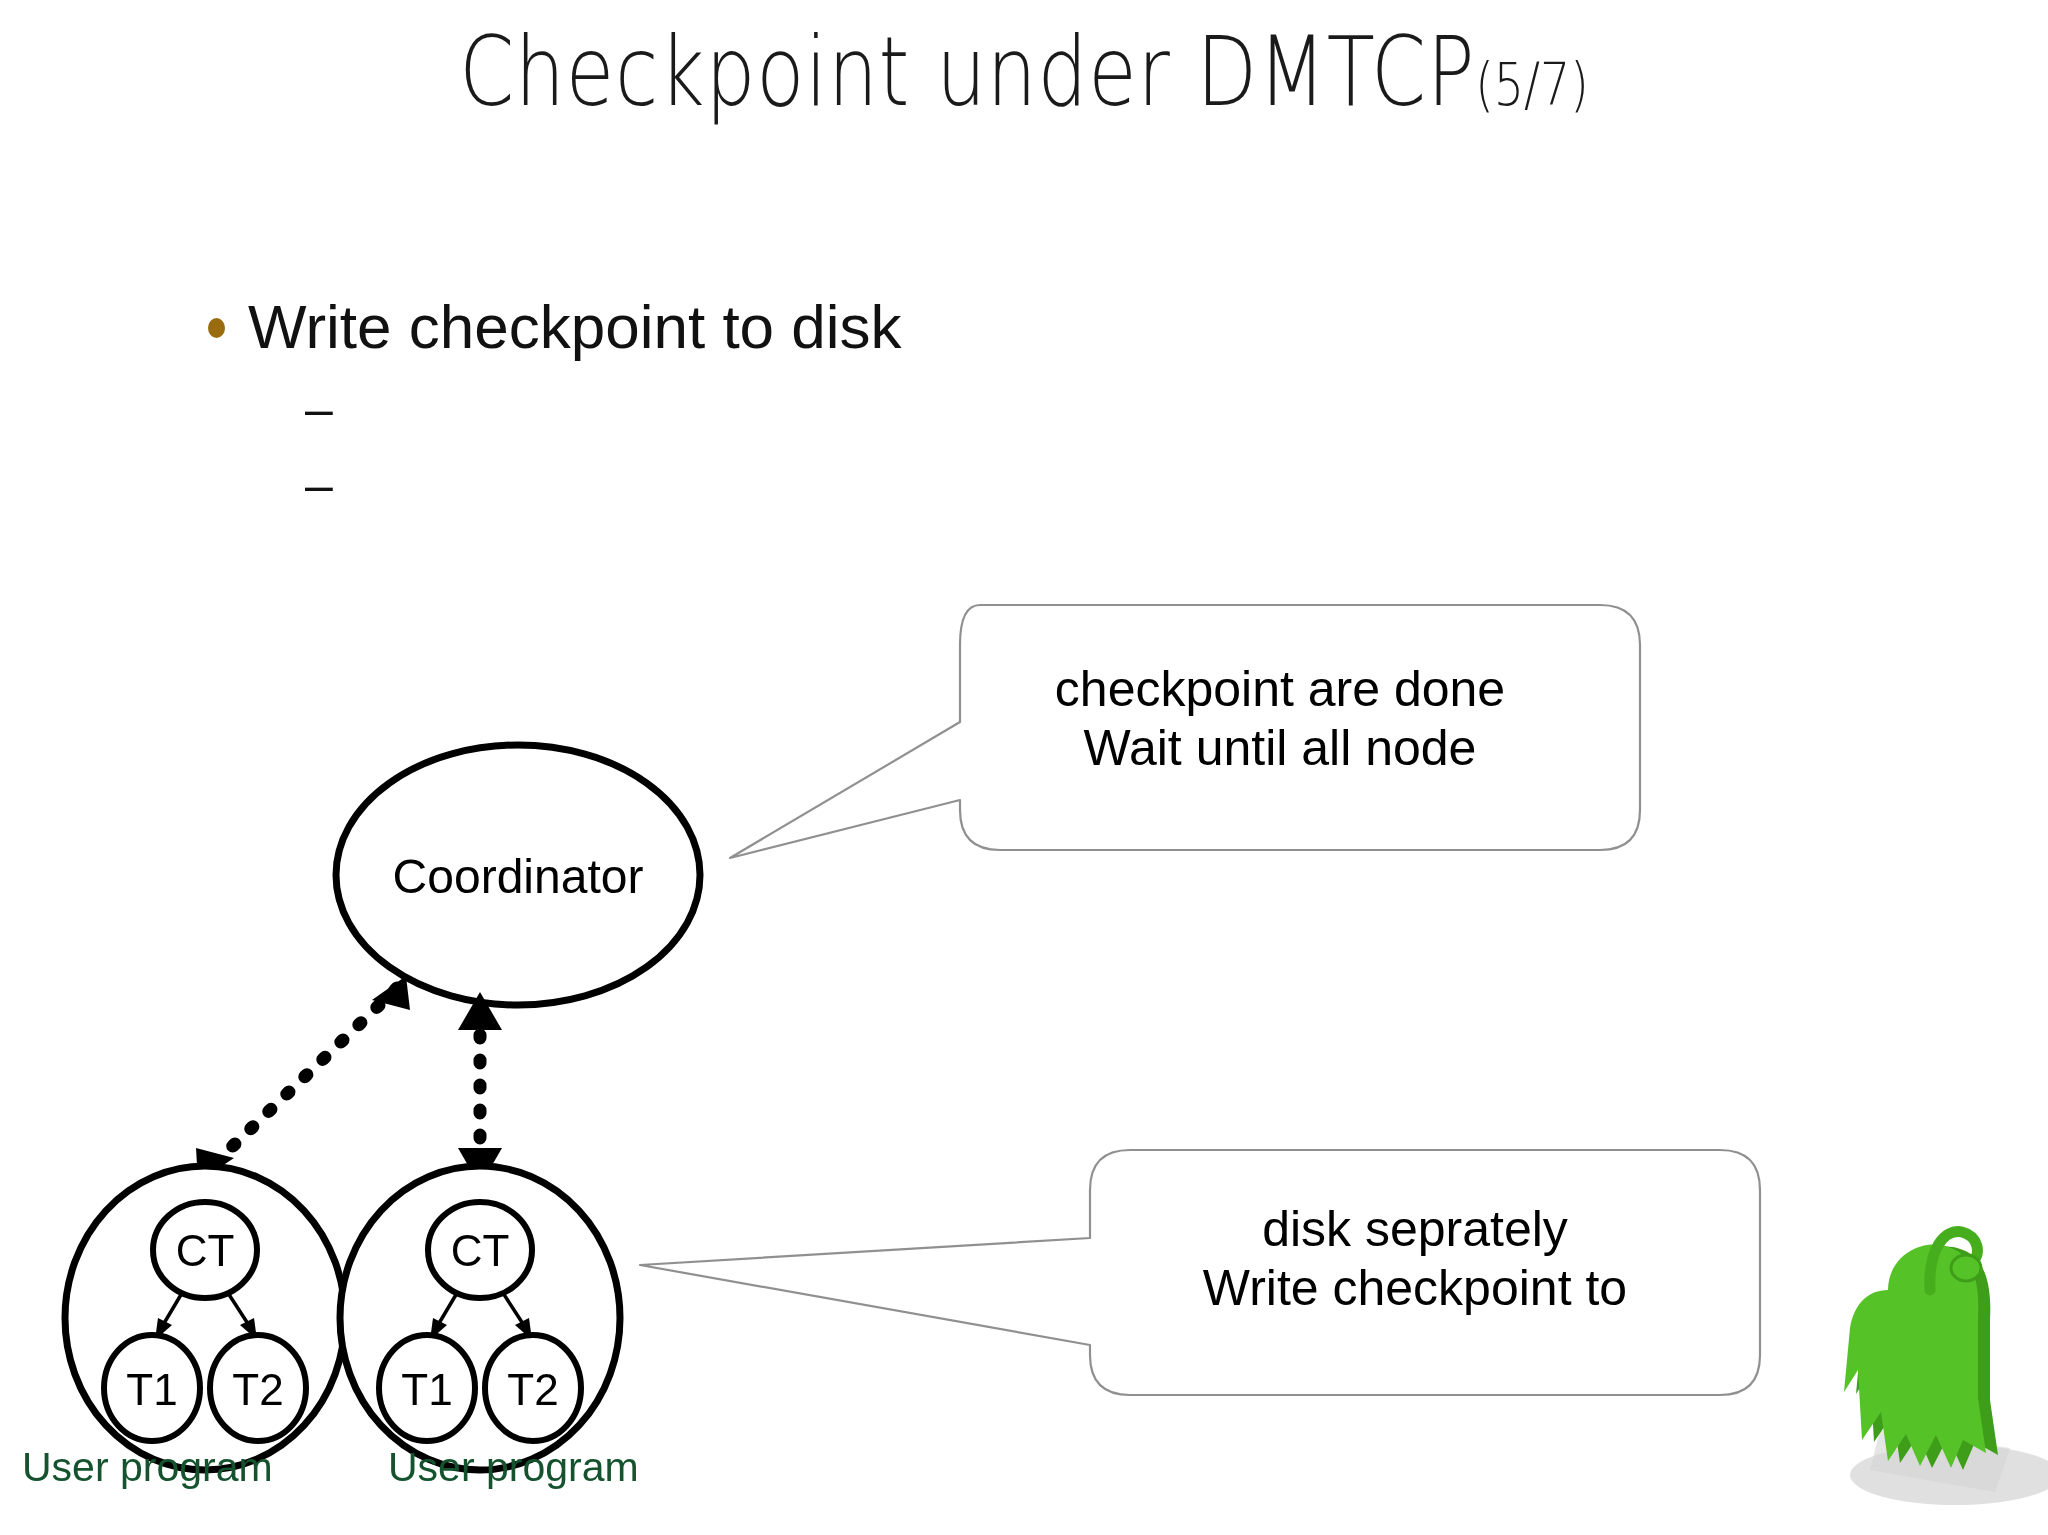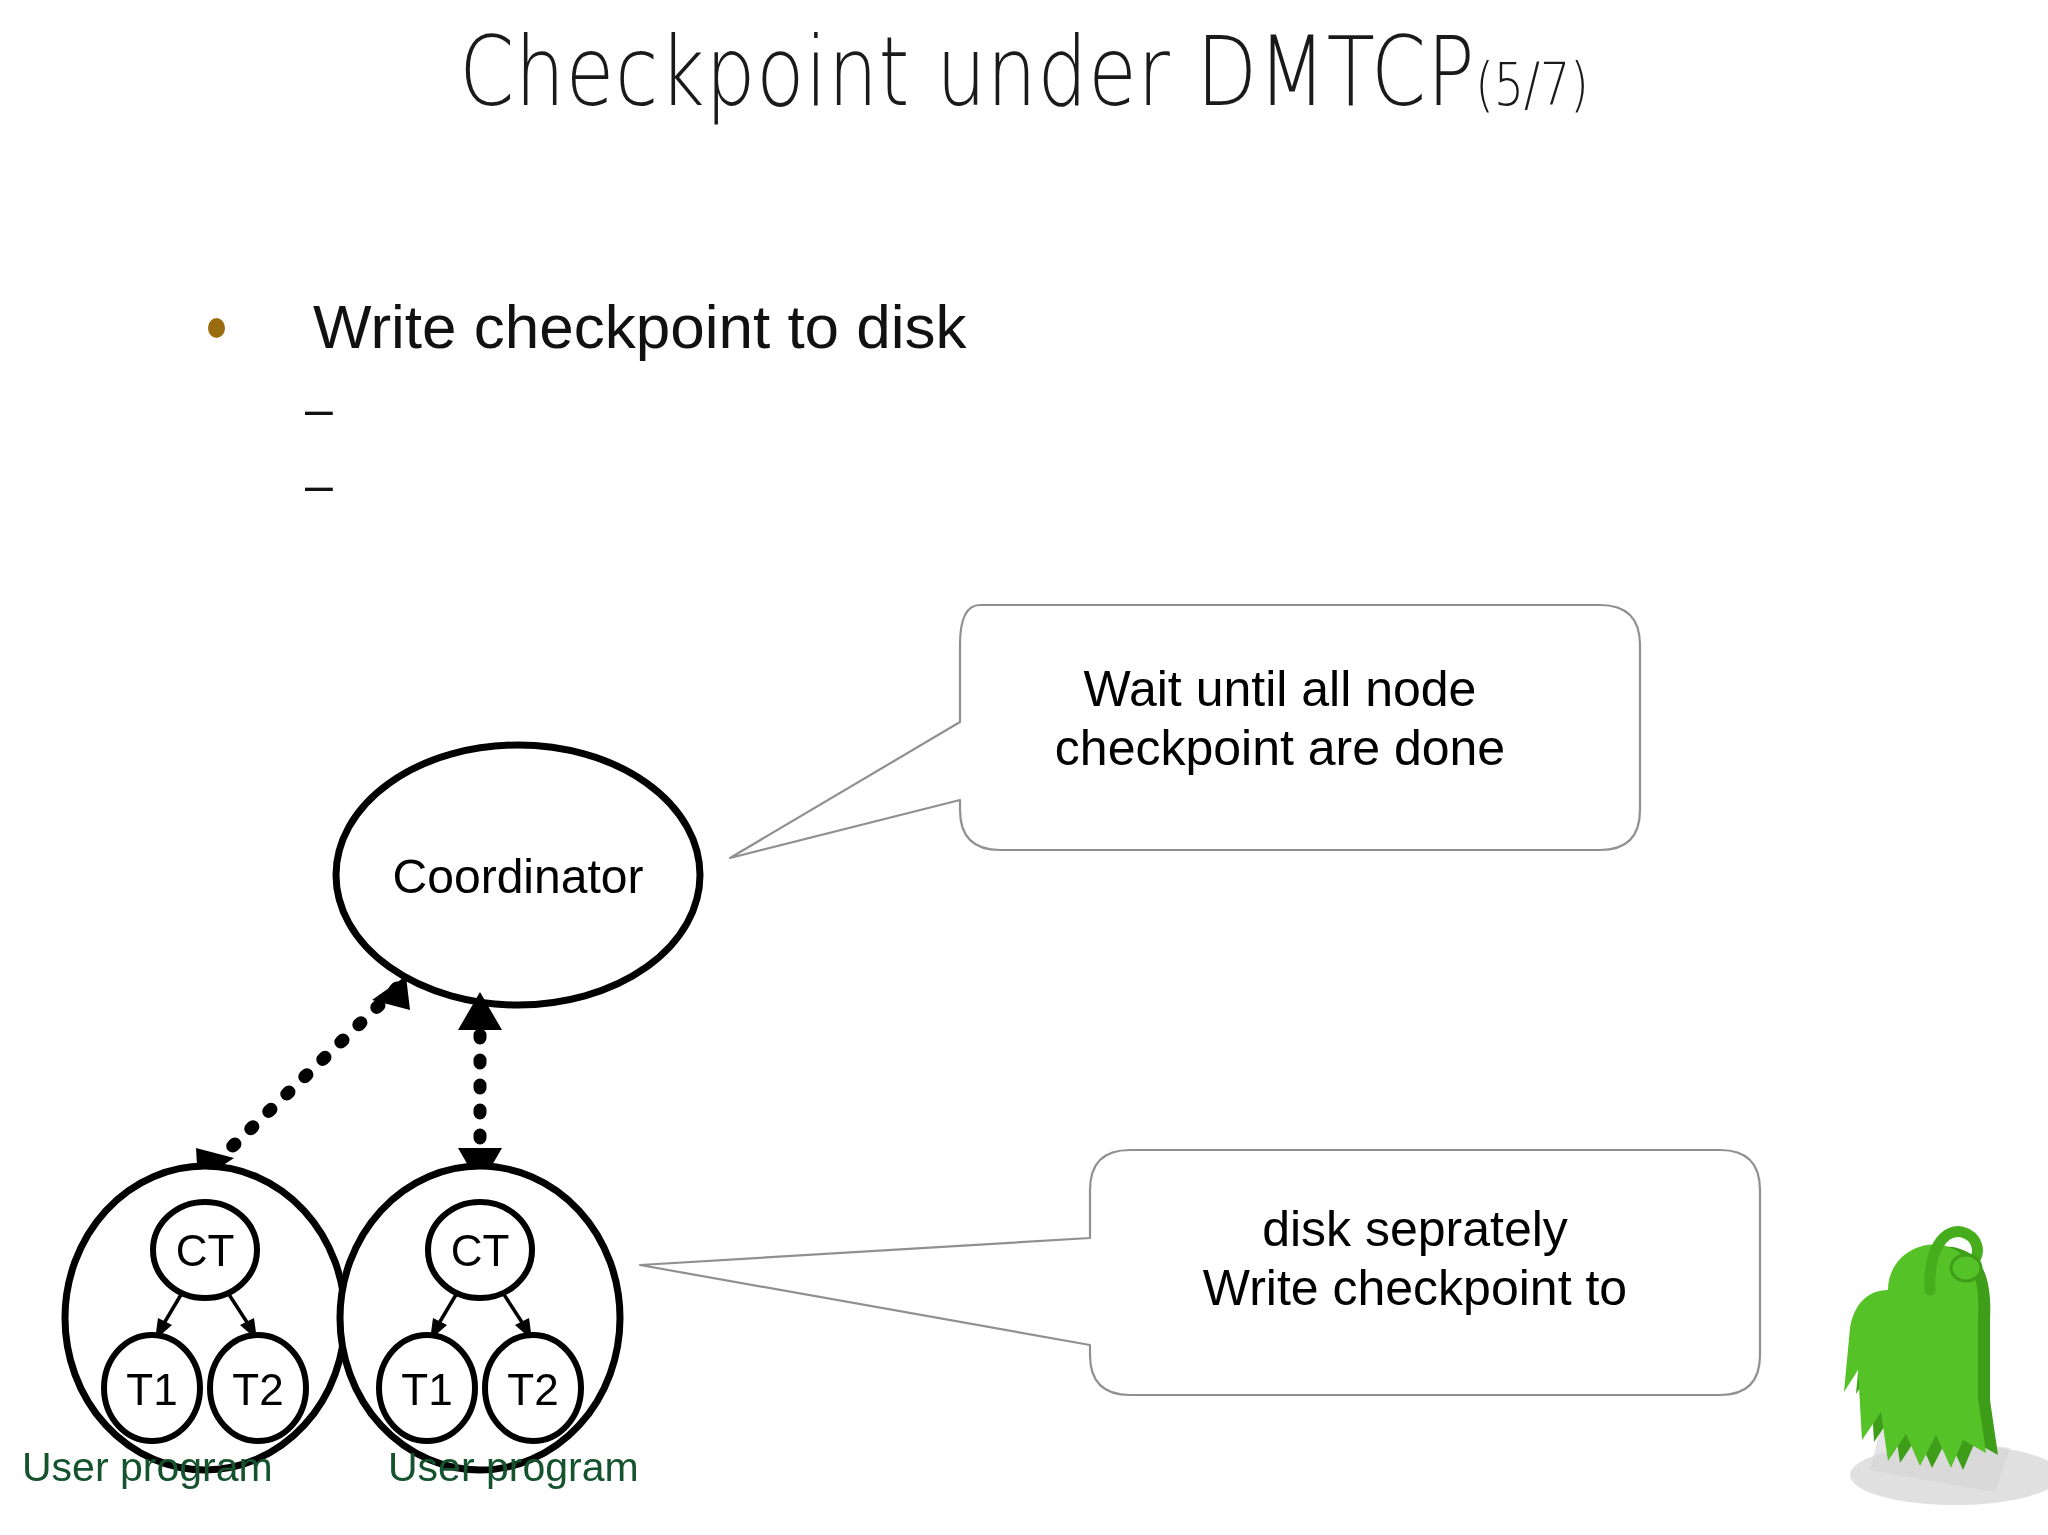--- a/index.html
+++ b/index.html
@@ -53,21 +53,21 @@
   }
   .bullet-dot {
     position: absolute;
     left: 208px;
     top: 22px;
     width: 17px;
     height: 20px;
     border-radius: 50%;
     background: #9a6c10;
   }
-  .bullet-l1 .bullet-text { margin-left: 113px; }
+  .bullet-l1 .bullet-text { margin-left: 48px; }
 
   .bullet-l2 {
     position: relative;
     display: flex;
     align-items: baseline;
     padding-left: 305px;
     font-size: 50px;
     line-height: 1.0;
     margin-top: 26px;
     color: #111111;
@@ -248,22 +248,22 @@
 
     <path d="M 1930 1290 C 1928 1250 1944 1228 1962 1232
              C 1978 1236 1982 1254 1972 1262" fill="none" stroke="#46ae1d" stroke-width="11" stroke-linecap="round"></path>
     <ellipse cx="1966" cy="1268" rx="15" ry="13" fill="#55c227" stroke="#3e9e19" stroke-width="3"></ellipse>
   </g>
 
 </svg>
 </div>
 
 <div class="callout-text" id="callout-1-text">
+  <div>checkpoint are done</div>
   <div>Wait until all node</div>
-  <div>checkpoint are done</div>
 </div>
 
 <div class="callout-text" id="callout-2-text">
   <div>disk seprately</div>
   <div>Write checkpoint to</div>
 </div>
 
 <div class="caption" id="caption-left">User program</div>
 <div class="caption" id="caption-right">User program</div>
 

